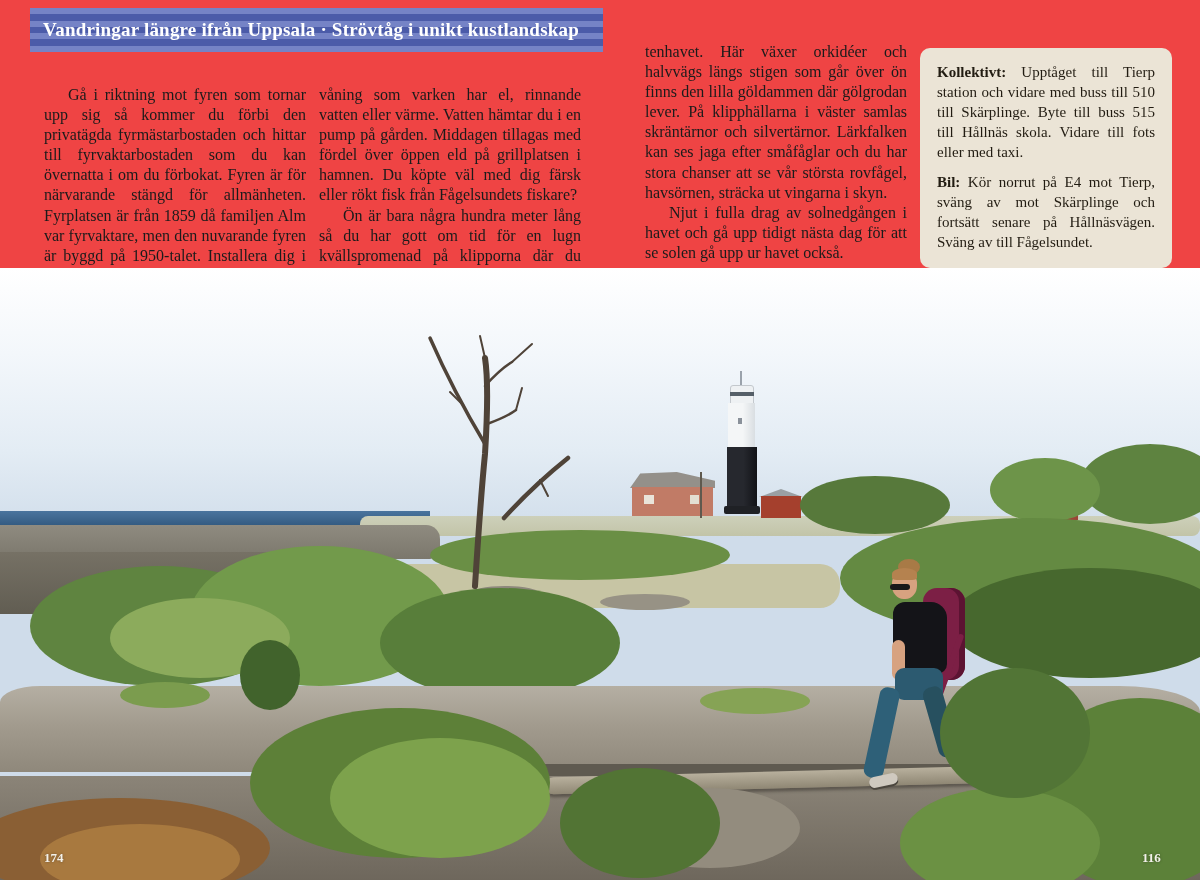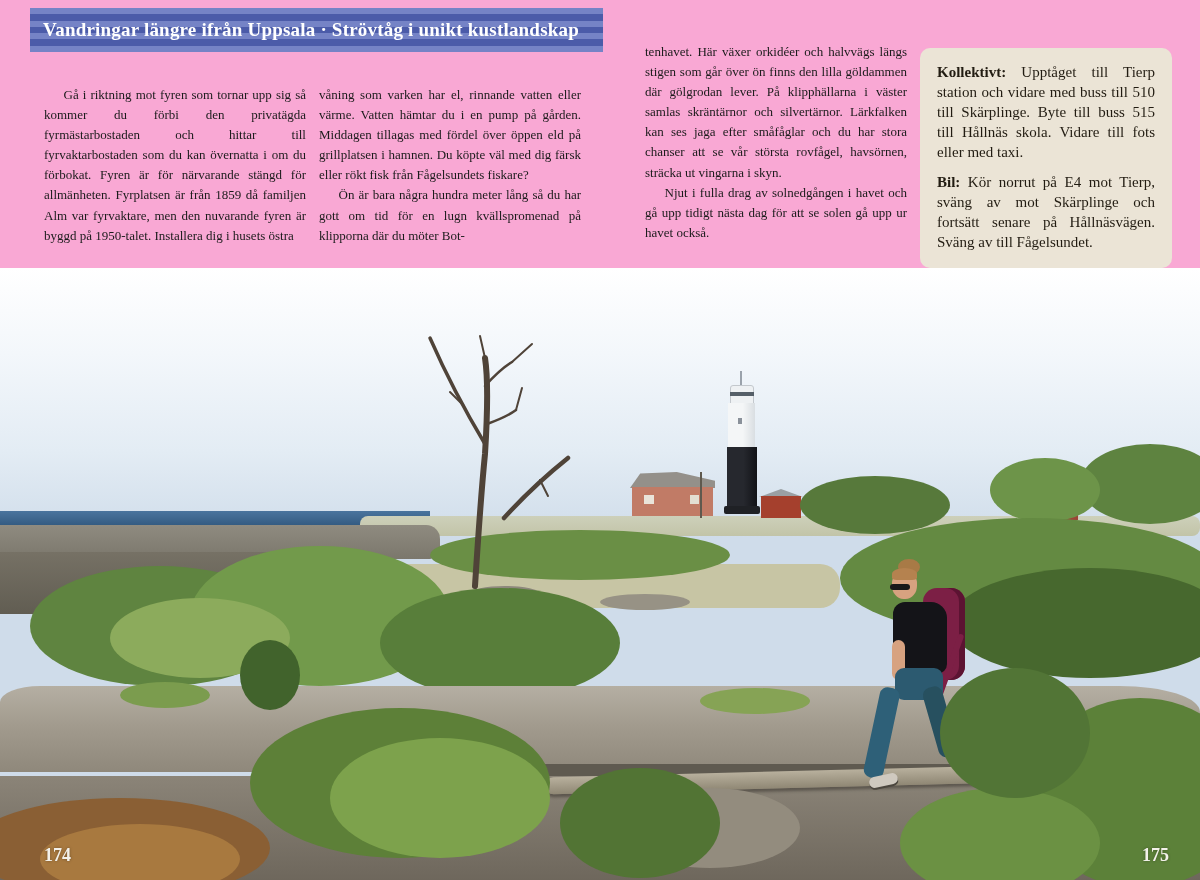--- a/index.html
+++ b/index.html
@@ -1,44 +1,44 @@
 <!DOCTYPE html>
 <html><head>
 <meta charset="utf-8">
 <style>
   html,body{margin:0;padding:0;background:#ffffff;}
-  .spread{position:relative;width:1200px;height:880px;background:#f9a8d4;overflow:hidden;
+  .spread{position:relative;width:1200px;height:880px;background:#ef4444;overflow:hidden;
           font-family:"Liberation Serif",serif;color:#1b1b1b;}
   
   .banner{position:absolute;left:30px;top:8px;width:573px;height:44px;
           background:repeating-linear-gradient(to bottom,#7583c6 0 6.3px,#4b5ba9 6.3px 12.6px);
           display:flex;align-items:center;}
   .banner span{color:#ffffff;font-weight:bold;font-size:19px;letter-spacing:.2px;padding-left:13px;}
   
-  .col{position:absolute;width:262px;font-size:13px;line-height:20.1px;text-align:justify;}
+  .col{position:absolute;width:262px;font-size:16px;line-height:20.1px;text-align:justify;}
   .col p{margin:0;}
   .col p.indent{text-indent:1.5em;}
   .col1{left:44px;top:85px;}
   .col2{left:319px;top:85px;}
   .col3{left:645px;top:42px;}
   
   .infobox{position:absolute;left:920px;top:48px;width:252px;box-sizing:border-box;
            background:#ebe4d6;border-radius:10px;padding:15px 17px 16px 17px;}
   .infobox h2{margin:2px 0 10px 0;font-style:italic;font-weight:600;font-size:20.5px;color:#15100a;}
   .infobox p{margin:0 0 10px 0;font-size:15px;line-height:1.33;text-align:justify;color:#221c12;}
   .infobox p:last-child{margin-bottom:0;}
   .infobox strong::after{content:"\00a0";}
   
   .caption{position:absolute;right:38px;top:282px;width:260px;text-align:right;z-index:40;
            font-style:italic;font-weight:600;font-size:14.8px;line-height:1.32;color:#2a2a2a;}
   
   .photo{position:absolute;left:0;top:268px;width:1200px;height:612px;overflow:hidden;
          background:linear-gradient(180deg,#ffffff 0%,#f3f7fb 14%,#e3ecf4 30%,#d5e1ed 40%,#cfdcea 44%);}
   .ab{position:absolute;}
-  .pagenum{position:absolute;bottom:14px;color:#f3f1ea;font-size:18px;font-weight:bold;
+  .pagenum{position:absolute;bottom:14px;color:#f3f1ea;font-size:13px;font-weight:bold;
            text-shadow:0 0 3px rgba(0,0,0,.35);z-index:50;}
   .pagenum.left{left:44px;}
   .pagenum.right{left:1142px;}
   .blob{border-radius:50%;}
 </style>
 </head>
 <body>
 
 <div class="spread">
 
@@ -161,17 +161,17 @@
       <div class="ab" style="left:47px;top:96px;width:13px;height:40px;background:#d7a280;border-radius:7px;"></div>
       <div class="ab" style="left:50px;top:124px;width:48px;height:32px;background:#2c5a70;border-radius:9px;"></div>
       <div class="ab" style="left:36px;top:146px;width:20px;height:92px;background:#2e6078;border-radius:8px;transform:rotate(12deg);transform-origin:top right;"></div>
       <div class="ab" style="left:76px;top:146px;width:20px;height:72px;background:#27505f;border-radius:8px;transform:rotate(-16deg);transform-origin:top left;"></div>
       <div class="ab" style="left:24px;top:231px;width:29px;height:11px;background:#cfc9bf;border-radius:6px;transform:rotate(-12deg);box-shadow:0 2px 0 #4b463e;"></div>
     </div>
 
     <div class="ab blob" style="left:940px;top:400px;width:150px;height:130px;background:#527536;z-index:25;"></div>
 
     <div class="pagenum left">174</div>
-    <div class="pagenum right">175</div>
+    <div class="pagenum right">116</div>
   </div>
 
 
 </div>
 
 </body></html>

